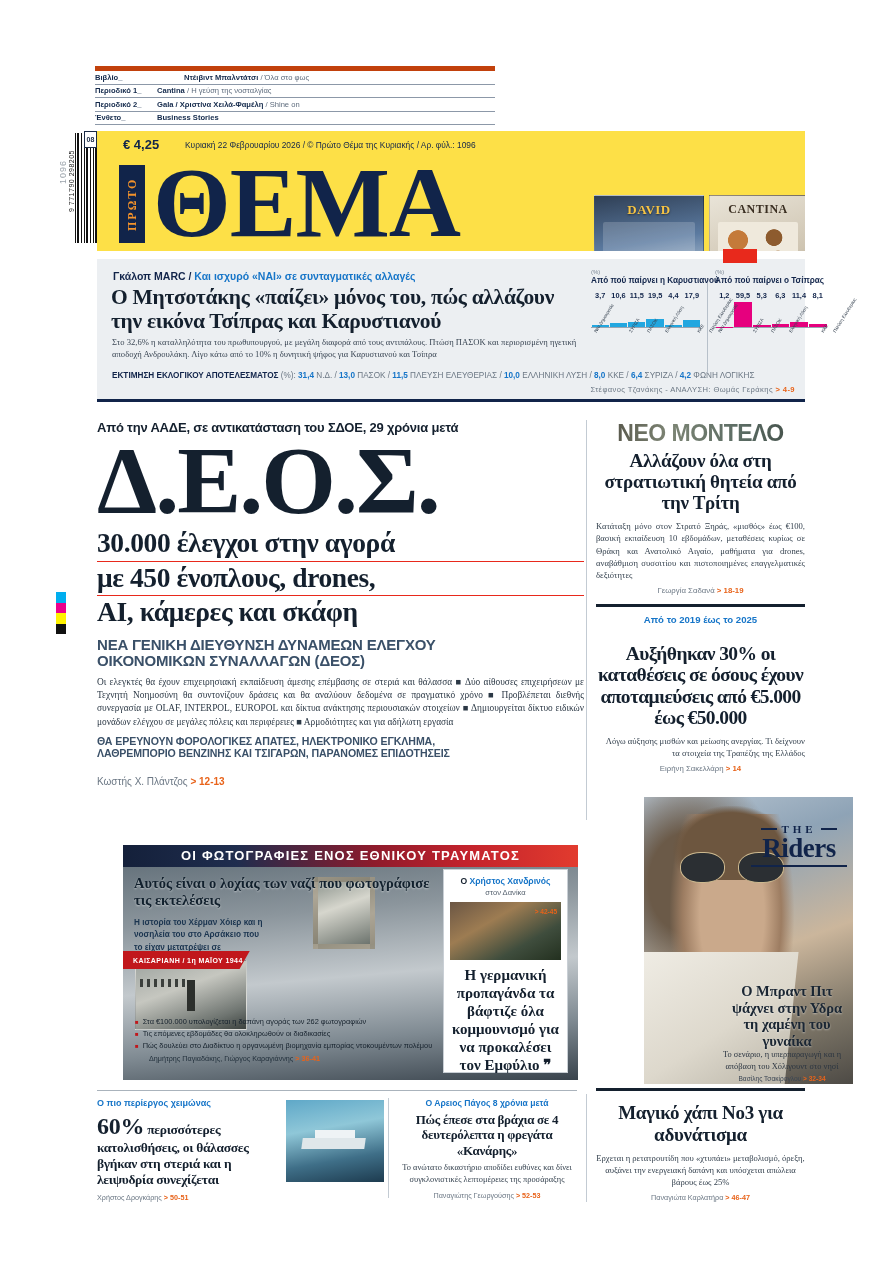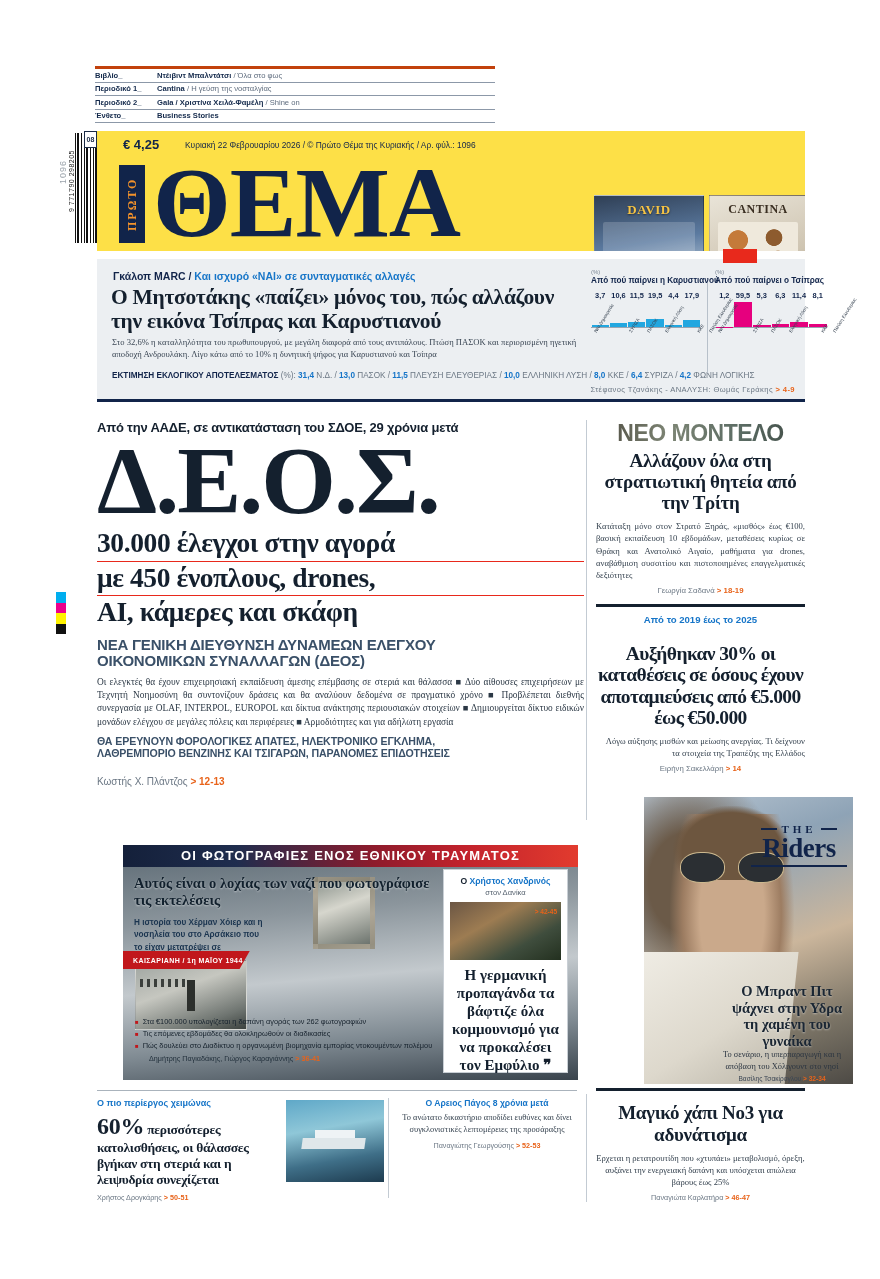--- a/index.html
+++ b/index.html
@@ -46,21 +46,21 @@
   .cmyk .k { background: #111111; }
 
   
   .index { position: absolute; left: 95px; top: 66px; width: 400px; }
   .index-row {
     display: flex; align-items: baseline;
     border-bottom: 1px solid #8c98a8;
     padding: 1.5px 0 2px 0;
     font-size: 7.6px;
   }
-  .index-row:first-child { border-top: 3px solid #c2410c; }
+  .index-row:first-child { border-top: 5px solid #c2410c; gap: 27px; }
   .ix-k { width: 62px; font-weight: bold; color: #13294b; flex: none; }
   .ix-v { color: #13294b; font-weight: bold; }
   .ix-v .sub { font-weight: normal; color: #5d6b7d; }
 
   
   .mast {
     position: absolute; left: 97px; top: 131px;
     width: 708px; height: 120px;
     background: #fde047;
     overflow: hidden;
@@ -702,20 +702,21 @@
     </div>
   </div>
 
   <div class="bot-photo">
     <div class="ship2"></div>
     <div class="ship"></div>
   </div>
 
   <div class="bot2">
     <div class="bot-kicker">Ο Αρειος Πάγος 8 χρόνια μετά</div>
+    <div class="bot-h">Πώς έπεσε στα βράχια σε 4 δευτερόλεπτα η φρεγάτα «Κανάρης»</div>
     <div class="bot-body">Το ανώτατο δικαστήριο αποδίδει ευθύνες και δίνει συγκλονιστικές λεπτομέρειες της προσάραξης</div>
     <div class="bot-by">
       <span>Παναγιώτης Γεωργούσης</span>
       <span class="pg">&gt; 52-53</span>
     </div>
   </div>
 
   <div class="bot3">
     <div class="bot-h">Μαγικό χάπι Νο3 για αδυνάτισμα</div>
     <div class="bot-body">Ερχεται η ρετατρουτίδη που «χτυπάει» μεταβολισμό, όρεξη, αυξάνει την ενεργειακή δαπάνη και υπόσχεται απώλεια βάρους έως 25%</div>

